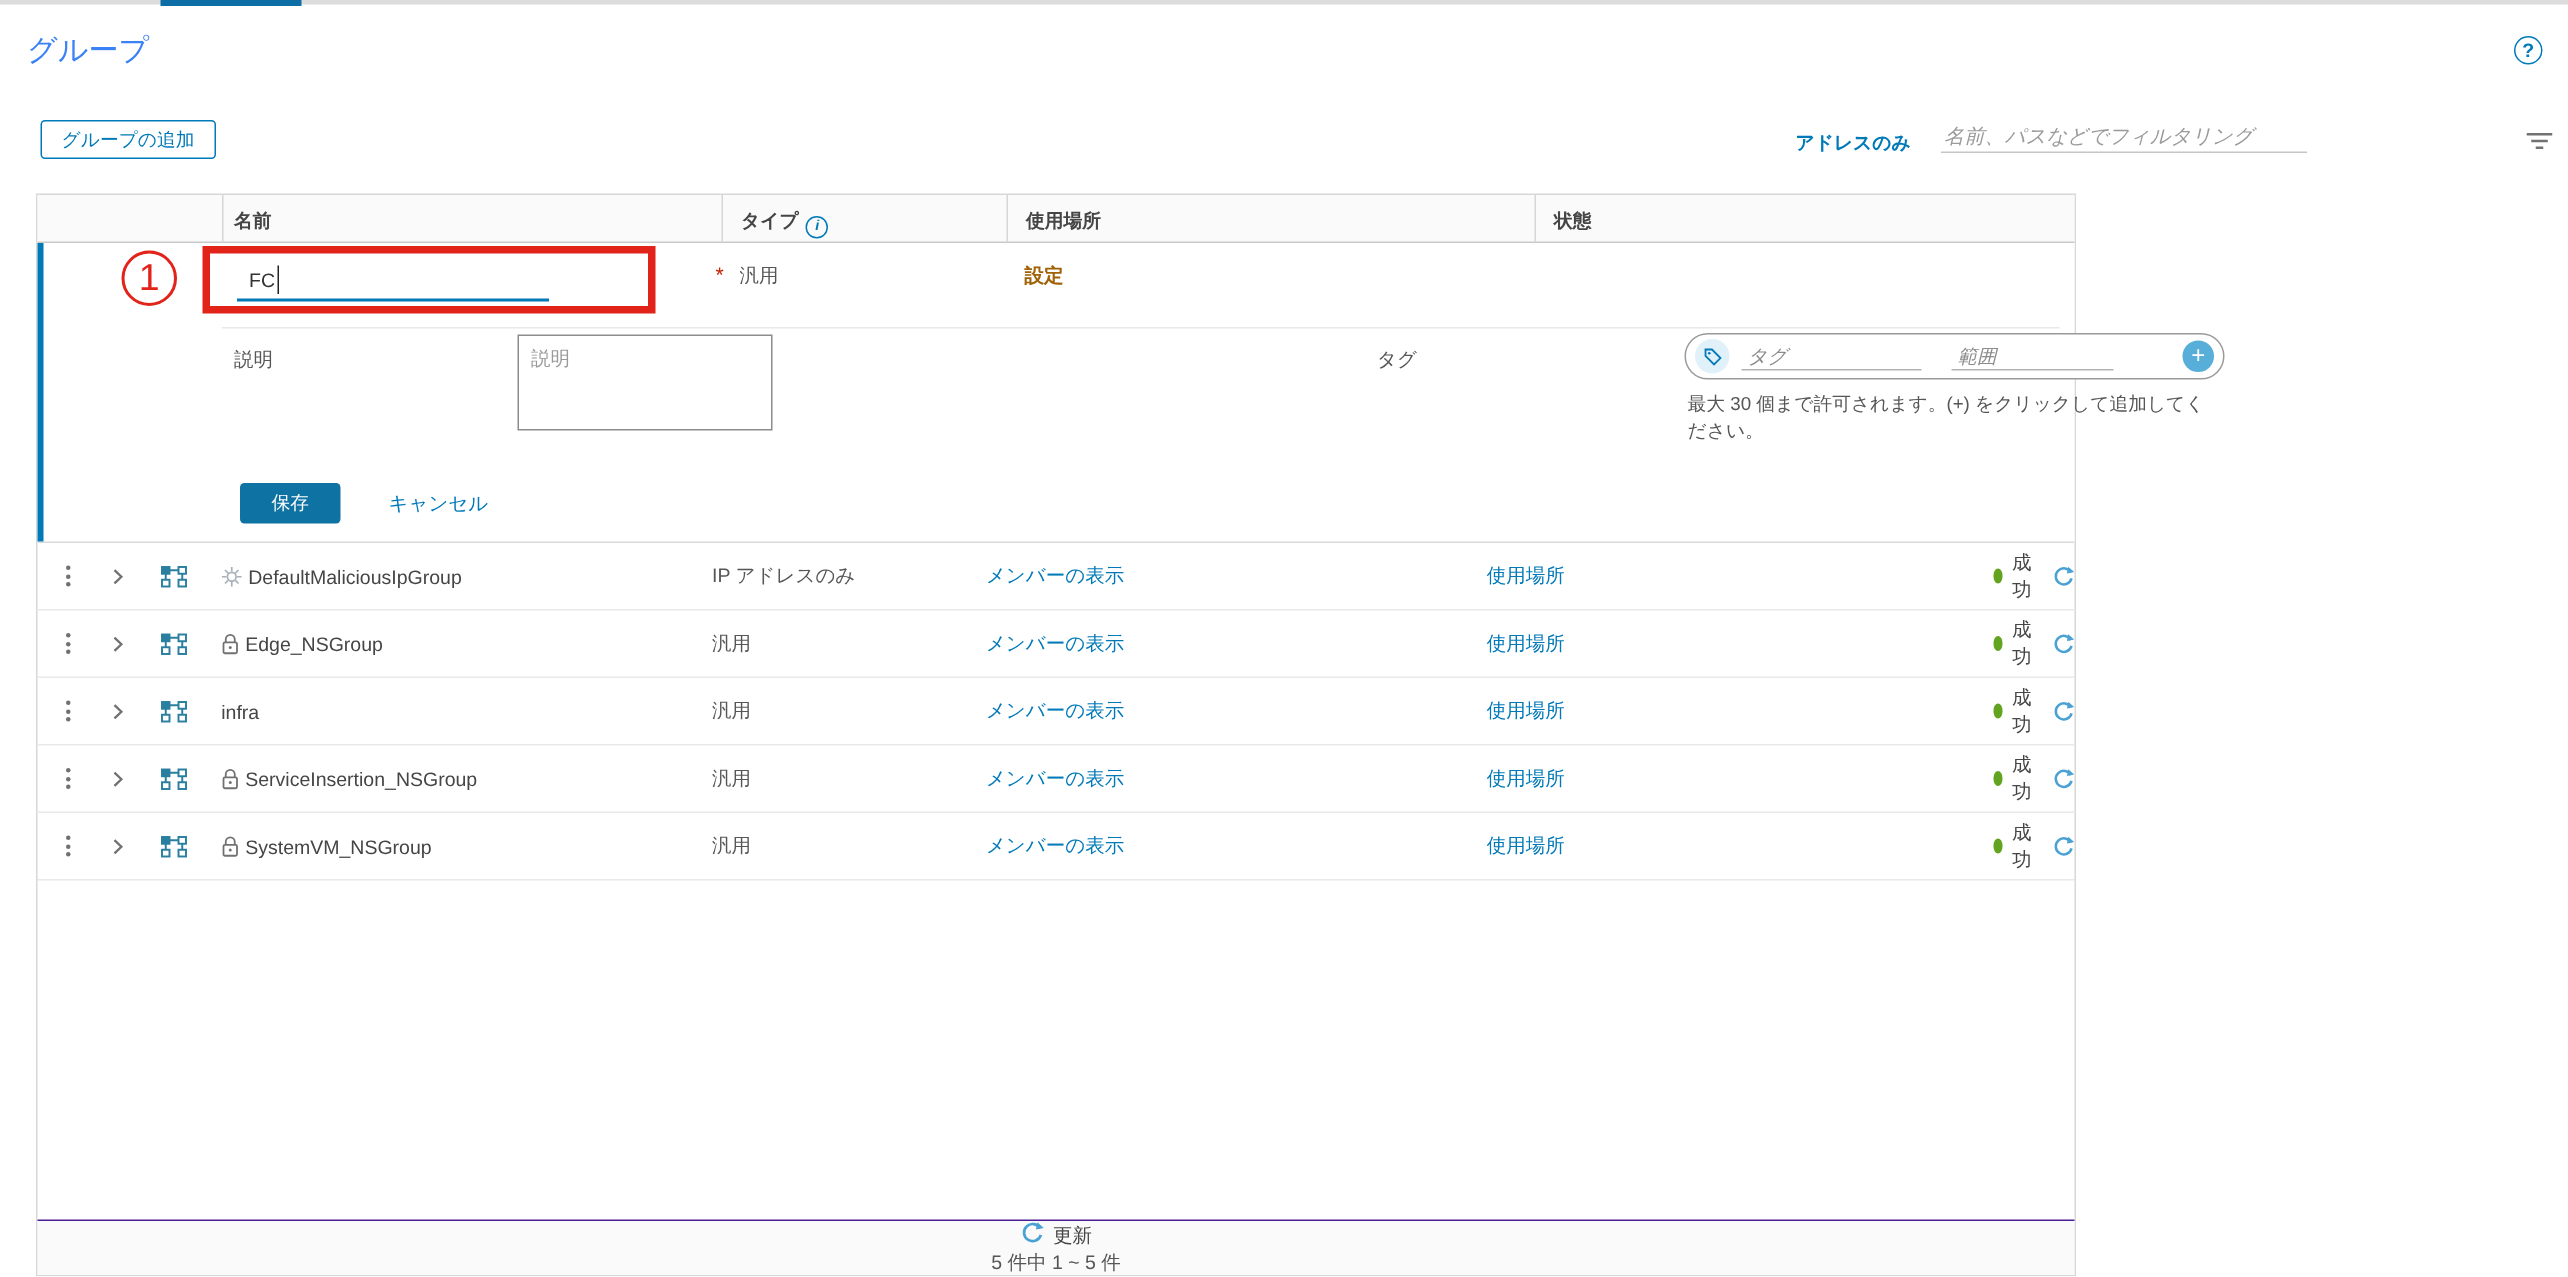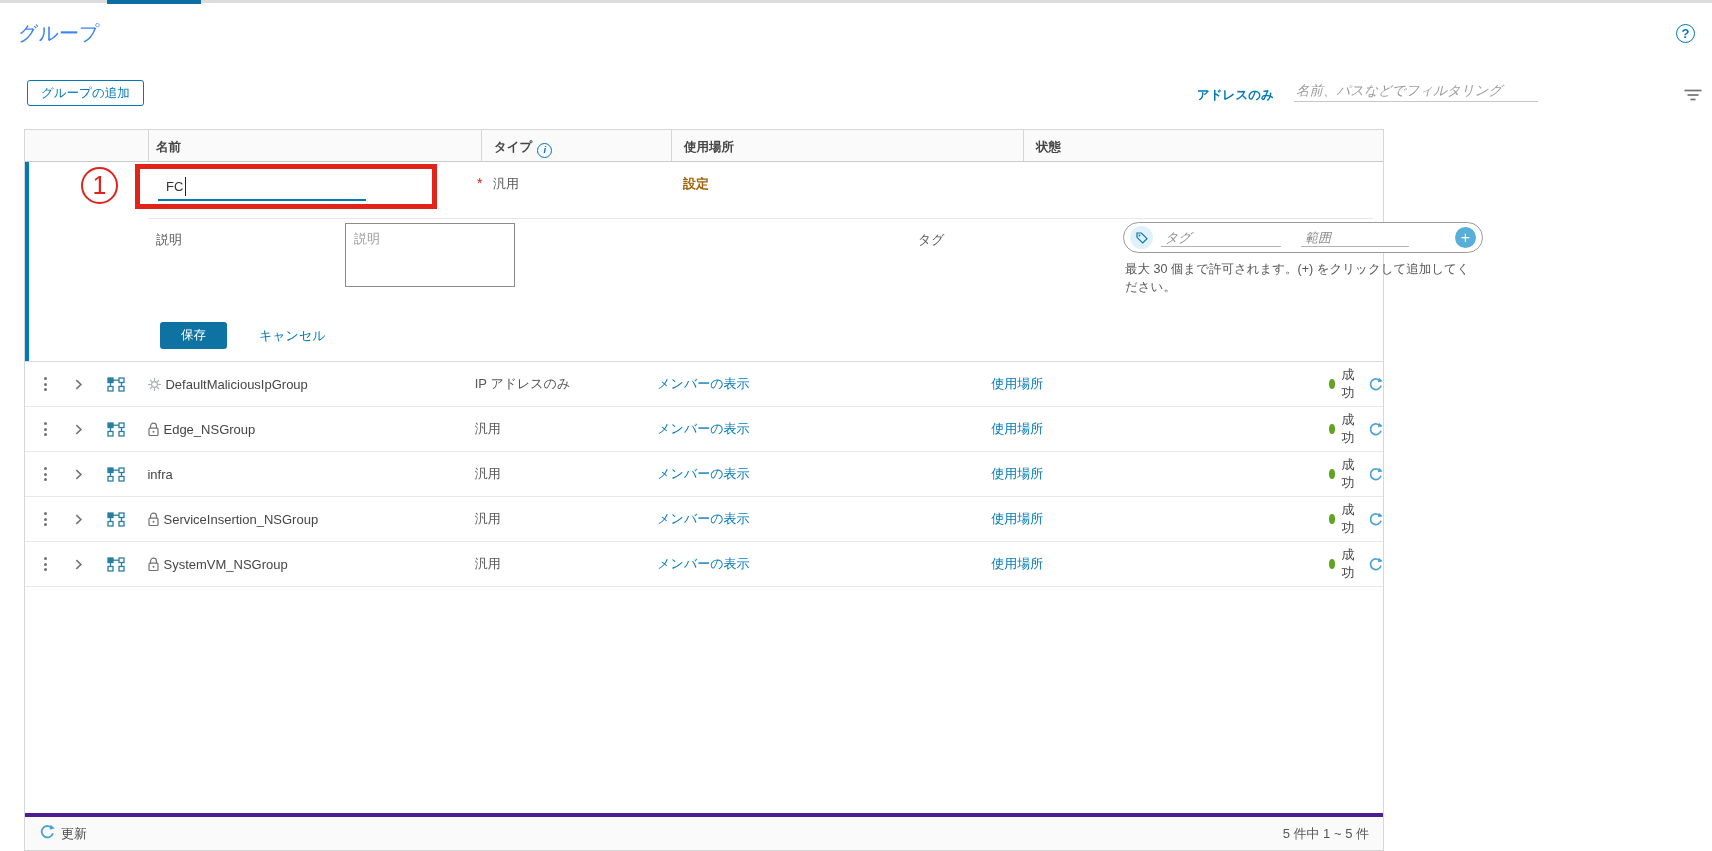--- a/index.html
+++ b/index.html
@@ -77,22 +77,22 @@
   .cell-type{width:190px;padding-left:12px;color:#565656;}
   .cell-comp{width:348px;padding-left:12px;}
   .cell-used{width:352px;padding-left:12px;}
   .cell-stat{flex:1;padding-left:12px;gap:6px;}
   .blue-link{color:#0079b8;text-decoration:none;cursor:pointer;}
   .dot{width:10px;height:10px;border-radius:50%;background:#62a420;}
   .refresh{display:flex;cursor:pointer;margin-left:4px;}
   .name-icon{display:flex;margin-right:2px;}
 
   
-  .tfoot{position:absolute;left:0;right:0;bottom:0;height:37px;background:#fafafa;border-top:4px solid #4c1d95;
-    display:flex;align-items:center;justify-content:space-between;padding:0 14px;box-sizing:border-box;}
+  .tfoot{position:absolute;left:0;right:0;bottom:0;height:37px;background:#fafafa;border-top:1px solid #4c1d95;
+    display:flex;align-items:center;justify-content:space-between;padding:0 14px;box-sizing:border-box;flex-direction:column;}
   .foot-left{display:flex;align-items:center;gap:6px;font-size:13px;color:#454545;cursor:pointer;}
   .foot-count{font-size:13px;color:#565656;}
 </style>
 </head>
 <body>
 
 <div id="canvas">
 
   <div class="top-line"></div>
   <div class="top-tab"></div>

